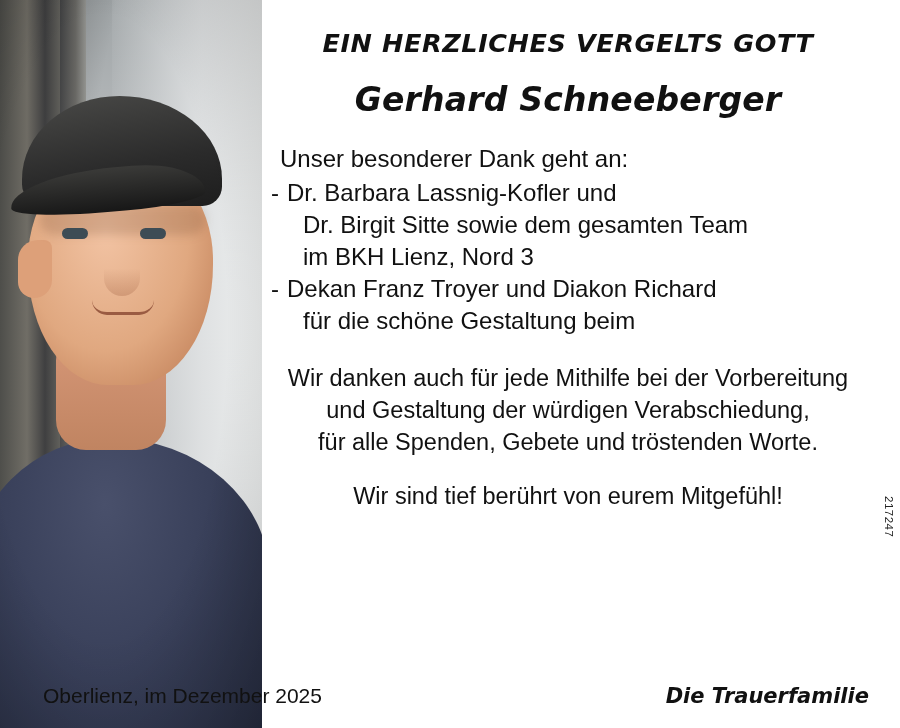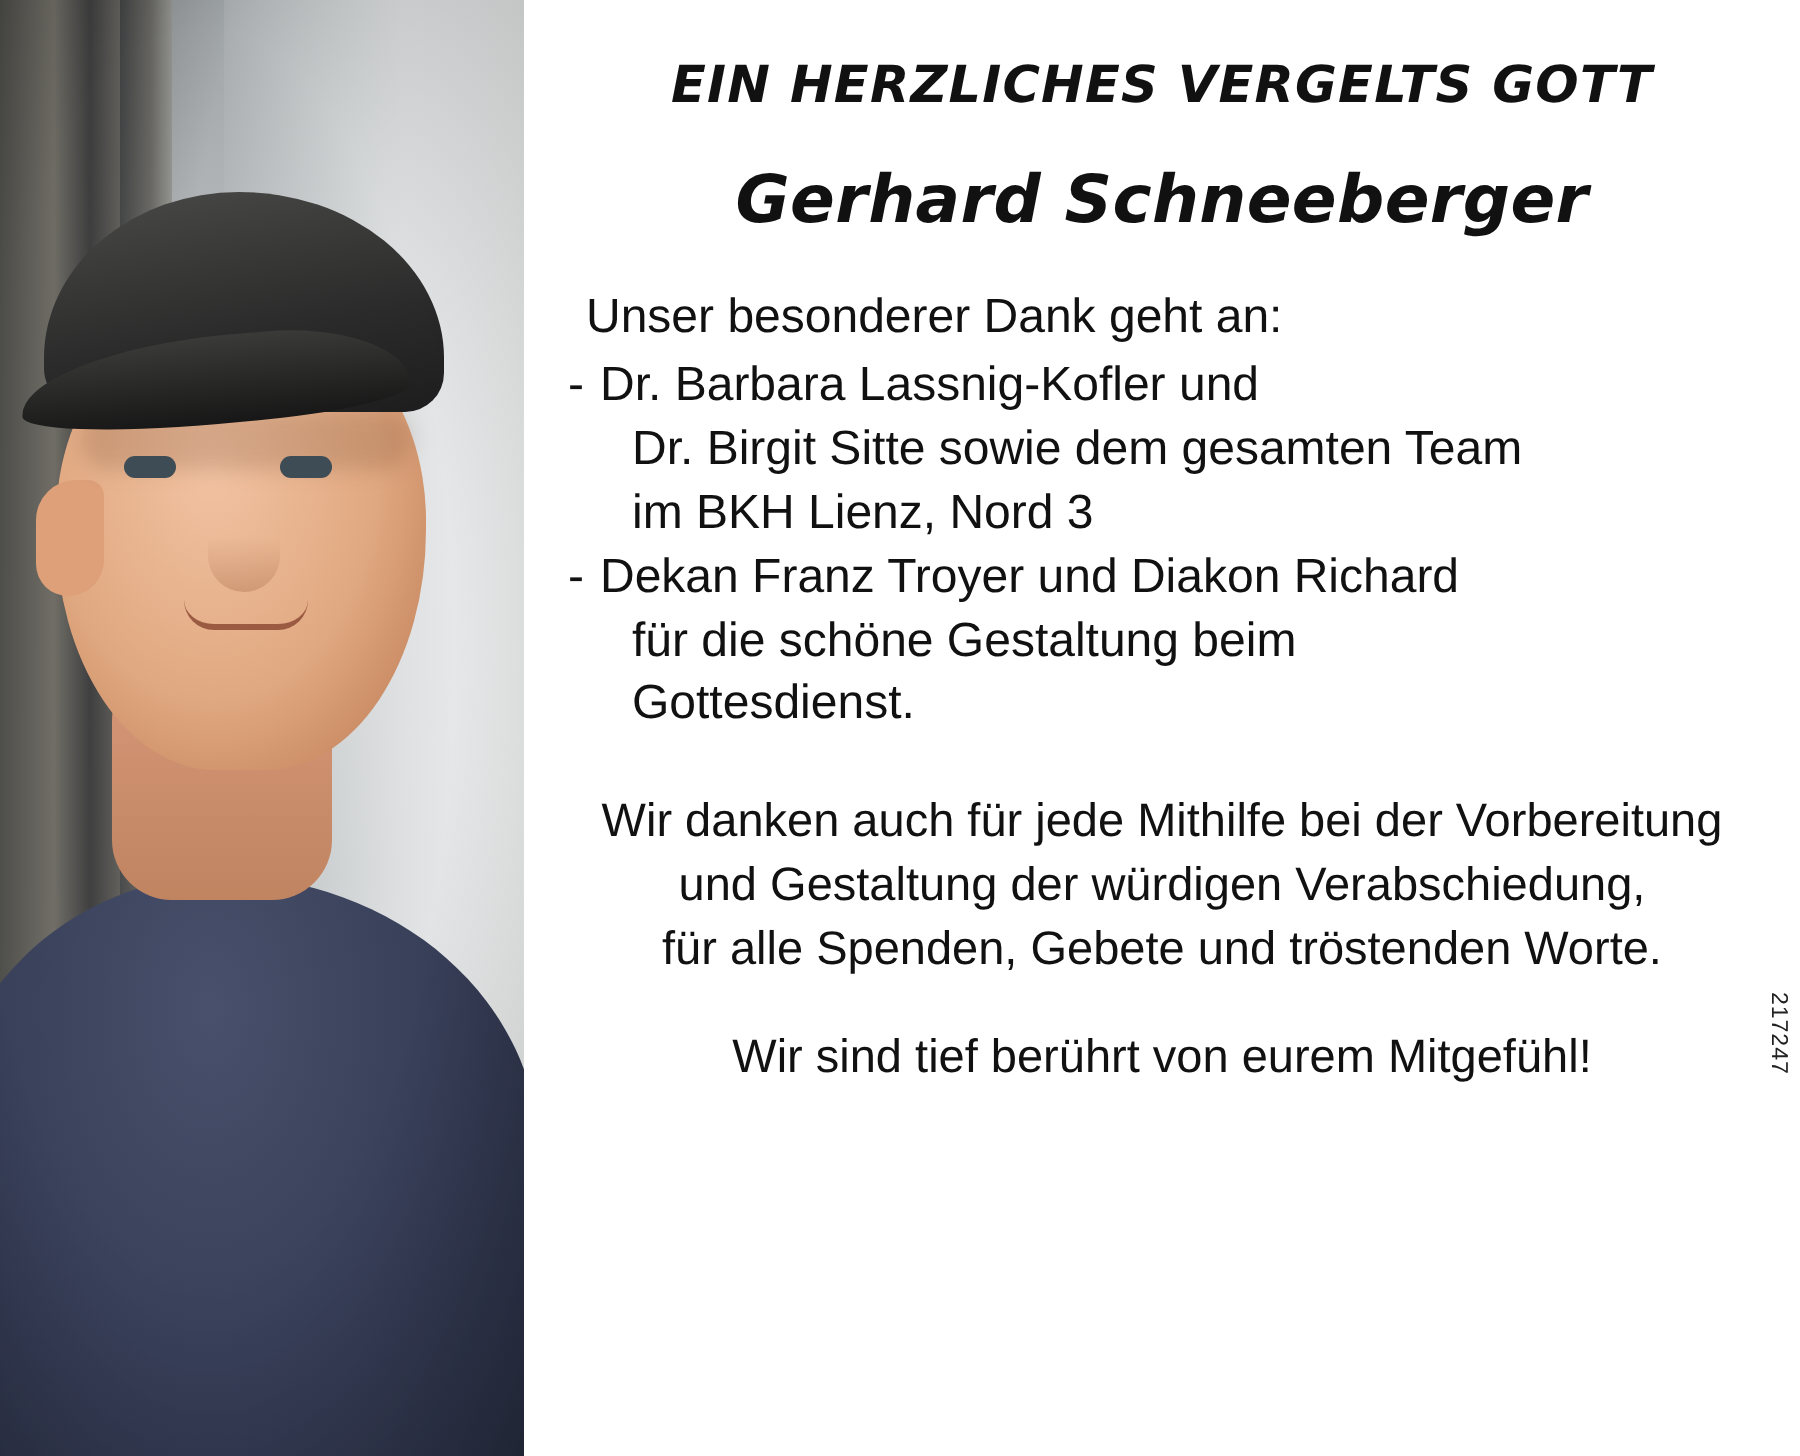--- a/index.html
+++ b/index.html
@@ -157,21 +157,21 @@
   .photo .vignette {
     position: absolute;
     inset: 0;
     background: radial-gradient(ellipse at 40% 45%, rgba(0,0,0,0) 55%, rgba(0,0,0,0.22) 100%);
     pointer-events: none;
   }
 
   
   .content {
     position: absolute;
-    left: 262px;
+    left: 249px;
     top: 0;
     width: 638px;
     height: 728px;
     text-align: center;
     color: #111;
   }
 
   .headline {
     margin-top: 28px;
     font-size: 25.5px;
@@ -304,31 +304,34 @@
           <div class="ind">Dr. Birgit Sitte sowie dem gesamten Team</div>
           <div class="ind">im BKH Lienz, Nord 3</div>
         </div>
       </div>
 
       <div class="thanks-item">
         <div class="dash">-</div>
         <div class="lines">
           <div>Dekan Franz Troyer und Diakon Richard</div>
           <div class="ind">für die schöne Gestaltung beim</div>
-          <div class="ind">Gottesdienst.</div>
         </div>
       </div>
     </div>
 
     <div class="closing">
       <div>Wir danken auch für jede Mithilfe bei der Vorbereitung</div>
       <div>und Gestaltung der würdigen Verabschiedung,</div>
       <div>für alle Spenden, Gebete und tröstenden Worte.</div>
     </div>
 
     <div class="final">Wir sind tief berührt von eurem Mitgefühl!</div>
 
+    <div class="footer">
+      <div class="place">Oberlienz, im Dezember 2025</div>
+      <div class="family">Die Trauerfamilie</div>
+    </div>
 
   </div>
 
   <div class="refcode">217247</div>
 
 </div>
 
 </body></html>

